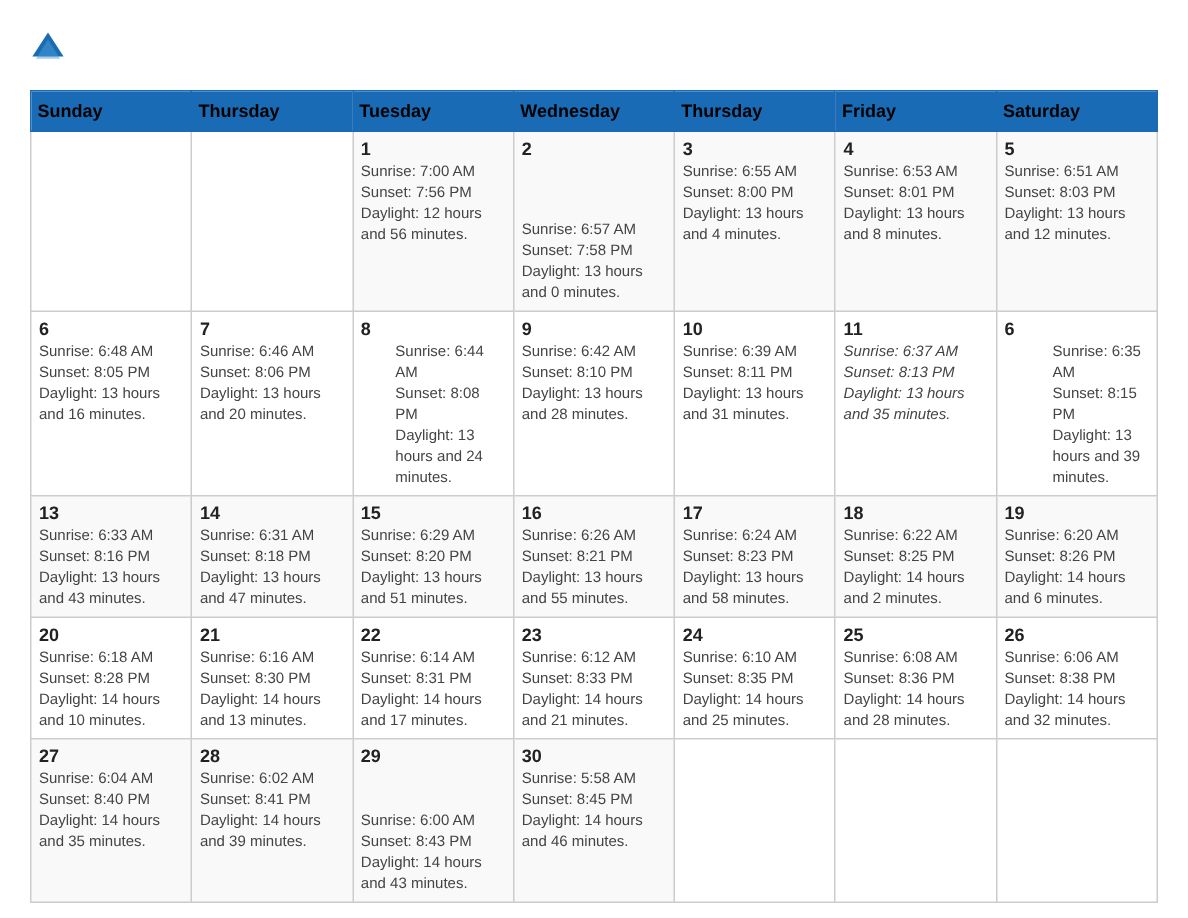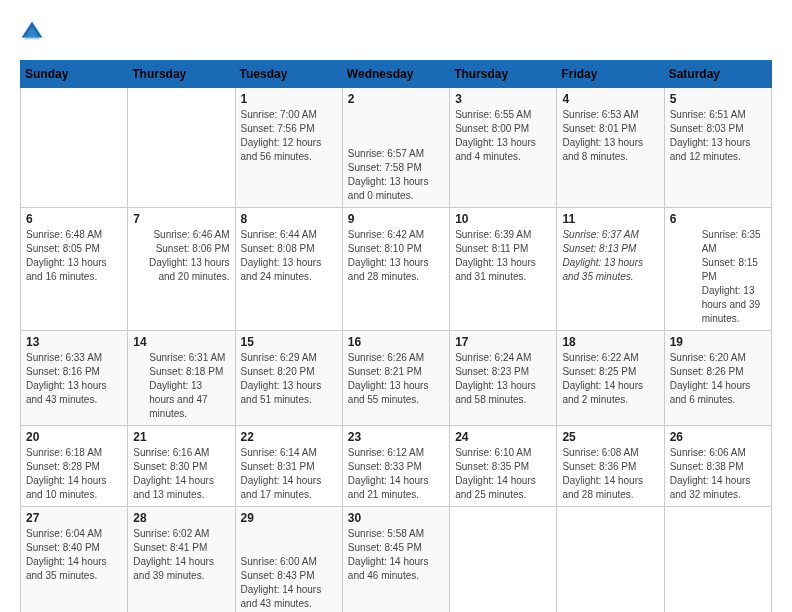--- a/index.html
+++ b/index.html
@@ -155,27 +155,27 @@
       </tr>
       <tr>
         <td>
           <div class="day-number">6</div>
           <div class="day-info" style="white-space: pre-line;">Sunrise: 6:48 AM
 Sunset: 8:05 PM
 Daylight: 13 hours and 16 minutes.</div>
         </td>
         <td>
           <div class="day-number">7</div>
-          <div class="day-info" style="white-space: pre-line; text-align: right;">Sunrise: 6:46 AM
+          <div class="day-info" style="white-space: pre-line;">Sunrise: 6:46 AM
 Sunset: 8:06 PM
 Daylight: 13 hours and 20 minutes.</div>
         </td>
         <td>
           <div class="day-number">8</div>
-          <div class="day-info" style="white-space: pre-line;">Sunrise: 6:44 AM
+          <div class="day-info" style="white-space: pre-line; margin-left: 23px;">Sunrise: 6:44 AM
 Sunset: 8:08 PM
 Daylight: 13 hours and 24 minutes.</div>
         </td>
         <td>
           <div class="day-number">9</div>
           <div class="day-info" style="white-space: pre-line;">Sunrise: 6:42 AM
 Sunset: 8:10 PM
 Daylight: 13 hours and 28 minutes.</div>
         </td>
         <td>
@@ -199,21 +199,21 @@
       </tr>
       <tr>
         <td>
           <div class="day-number">13</div>
           <div class="day-info" style="white-space: pre-line;">Sunrise: 6:33 AM
 Sunset: 8:16 PM
 Daylight: 13 hours and 43 minutes.</div>
         </td>
         <td>
           <div class="day-number">14</div>
-          <div class="day-info" style="white-space: pre-line; margin-left: 16px;">Sunrise: 6:31 AM
+          <div class="day-info" style="white-space: pre-line;">Sunrise: 6:31 AM
 Sunset: 8:18 PM
 Daylight: 13 hours and 47 minutes.</div>
         </td>
         <td>
           <div class="day-number">15</div>
           <div class="day-info" style="white-space: pre-line;">Sunrise: 6:29 AM
 Sunset: 8:20 PM
 Daylight: 13 hours and 51 minutes.</div>
         </td>
         <td>

